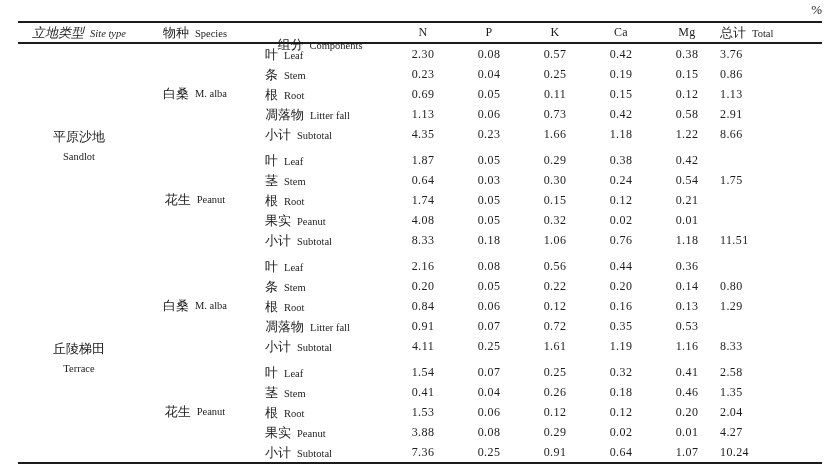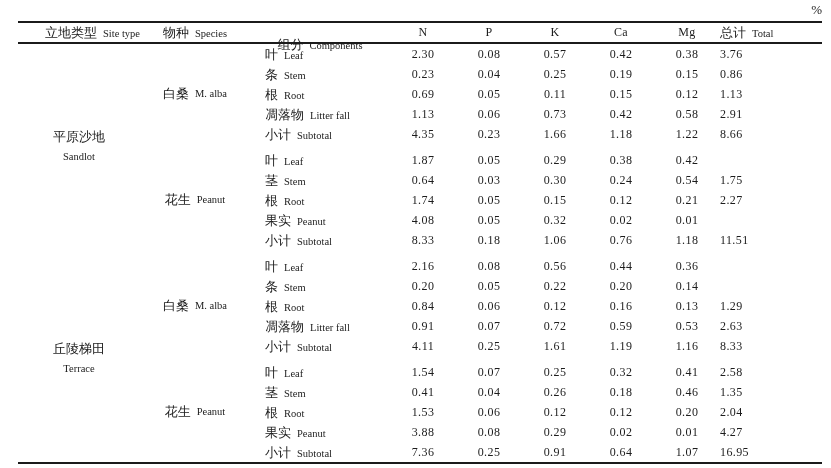--- a/index.html
+++ b/index.html
@@ -21,21 +21,21 @@
   }
   .thead{
     display:flex;align-items:center;
     height:19px;line-height:19px;
     border-bottom:2px solid #1b1b1b;
   }
   .tbody{border-bottom:2px solid #1b1b1b;padding:0;}
   .zh{font-size:13px;}
   .en{font-size:10.5px;}
   .num{font-size:12px;letter-spacing:0.4px;}
-  .c-site{width:122px;text-align:right;flex:0 0 auto;}
+  .c-site{width:122px;text-align:center;flex:0 0 auto;font-style:italic;}
   .c-species{width:110px;text-align:center;flex:0 0 auto;}
   .c-comp{width:140px;text-align:left;padding-left:15px;box-sizing:border-box;flex:0 0 auto;}
   .c-val{width:66px;text-align:center;flex:0 0 auto;}
   .c-total{flex:1 1 auto;text-align:left;}
   .site-group{display:flex;}
   .site-group + .site-group{margin-top:6px;}
   .site-label{
     width:122px;flex:0 0 auto;
     display:flex;flex-direction:column;justify-content:center;align-items:center;
     line-height:20px;
@@ -156,21 +156,20 @@
                   <div class="c-val num">0.54</div>
                   <div class="c-total num">1.75</div>
                 </div>
                 <div class="trow">
                   <div class="c-comp"><div class="zh" style="display: inline-block;">根</div><div class="sp"></div><div class="en" style="display: inline-block;">Root</div></div>
                   <div class="c-val num">1.74</div>
                   <div class="c-val num">0.05</div>
                   <div class="c-val num">0.15</div>
                   <div class="c-val num">0.12</div>
                   <div class="c-val num">0.21</div>
-                  <div class="c-total num">2.27</div>
                 </div>
                 <div class="trow">
                   <div class="c-comp"><div class="zh" style="display: inline-block;">果实</div><div class="sp"></div><div class="en" style="display: inline-block;">Peanut</div></div>
                   <div class="c-val num">4.08</div>
                   <div class="c-val num">0.05</div>
                   <div class="c-val num">0.32</div>
                   <div class="c-val num">0.02</div>
                   <div class="c-val num">0.01</div>
                 </div>
                 <div class="trow">
@@ -207,38 +206,38 @@
                   <div class="c-val num">0.44</div>
                   <div class="c-val num">0.36</div>
                 </div>
                 <div class="trow">
                   <div class="c-comp"><div class="zh" style="display: inline-block;">条</div><div class="sp"></div><div class="en" style="display: inline-block;">Stem</div></div>
                   <div class="c-val num">0.20</div>
                   <div class="c-val num">0.05</div>
                   <div class="c-val num">0.22</div>
                   <div class="c-val num">0.20</div>
                   <div class="c-val num">0.14</div>
+                  <div class="c-total num">0.80</div>
                 </div>
                 <div class="trow">
                   <div class="c-comp"><div class="zh" style="display: inline-block;">根</div><div class="sp"></div><div class="en" style="display: inline-block;">Root</div></div>
                   <div class="c-val num">0.84</div>
                   <div class="c-val num">0.06</div>
                   <div class="c-val num">0.12</div>
                   <div class="c-val num">0.16</div>
                   <div class="c-val num">0.13</div>
                   <div class="c-total num">1.29</div>
                 </div>
                 <div class="trow">
                   <div class="c-comp"><div class="zh" style="display: inline-block;">凋落物</div><div class="sp"></div><div class="en" style="display: inline-block;">Litter fall</div></div>
                   <div class="c-val num">0.91</div>
                   <div class="c-val num">0.07</div>
                   <div class="c-val num">0.72</div>
-                  <div class="c-val num">0.59</div>
+                  <div class="c-val num">0.35</div>
                   <div class="c-val num">0.53</div>
-                  <div class="c-total num">2.63</div>
                 </div>
                 <div class="trow">
                   <div class="c-comp"><div class="zh" style="display: inline-block;">小计</div><div class="sp"></div><div class="en" style="display: inline-block;">Subtotal</div></div>
                   <div class="c-val num">4.11</div>
                   <div class="c-val num">0.25</div>
                   <div class="c-val num">1.61</div>
                   <div class="c-val num">1.19</div>
                   <div class="c-val num">1.16</div>
                   <div class="c-total num">8.33</div>
                 </div>
@@ -287,21 +286,21 @@
                   <div class="c-val num">0.01</div>
                   <div class="c-total num">4.27</div>
                 </div>
                 <div class="trow">
                   <div class="c-comp"><div class="zh" style="display: inline-block;">小计</div><div class="sp"></div><div class="en" style="display: inline-block;">Subtotal</div></div>
                   <div class="c-val num">7.36</div>
                   <div class="c-val num">0.25</div>
                   <div class="c-val num">0.91</div>
                   <div class="c-val num">0.64</div>
                   <div class="c-val num">1.07</div>
-                  <div class="c-total num">16.95</div>
+                  <div class="c-total num">10.24</div>
                 </div>
               </div>
             </div>
           </div>
         </div>
       </div>
   </div>
 </div>
 
 </body></html>

